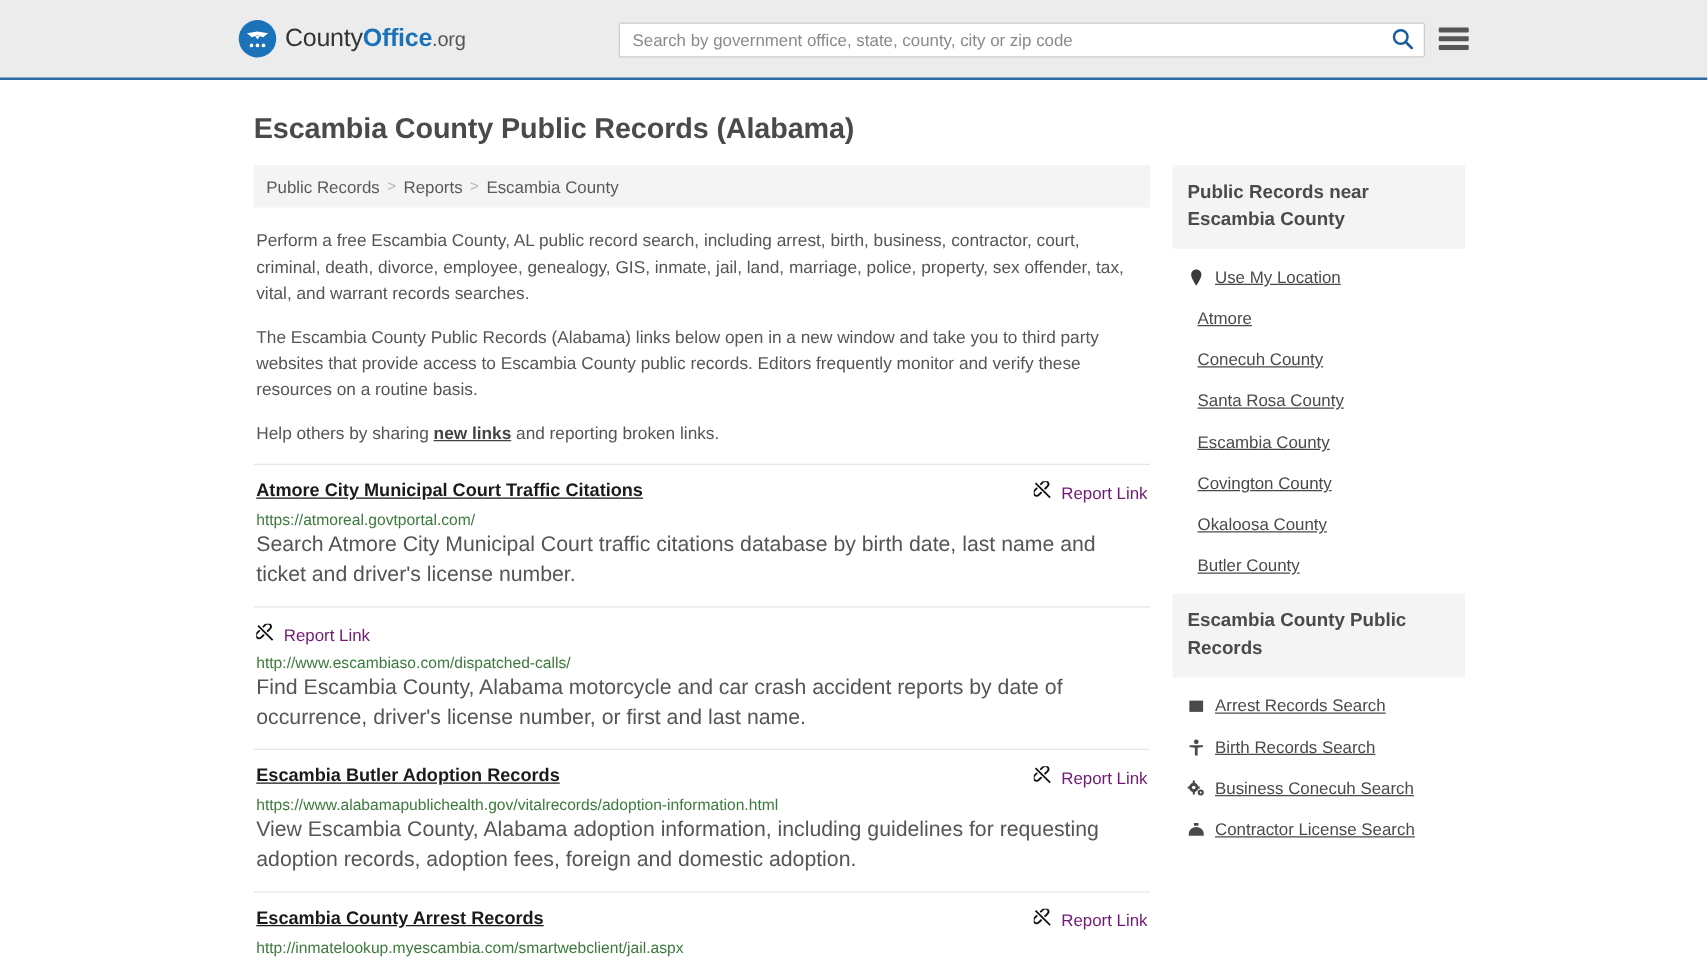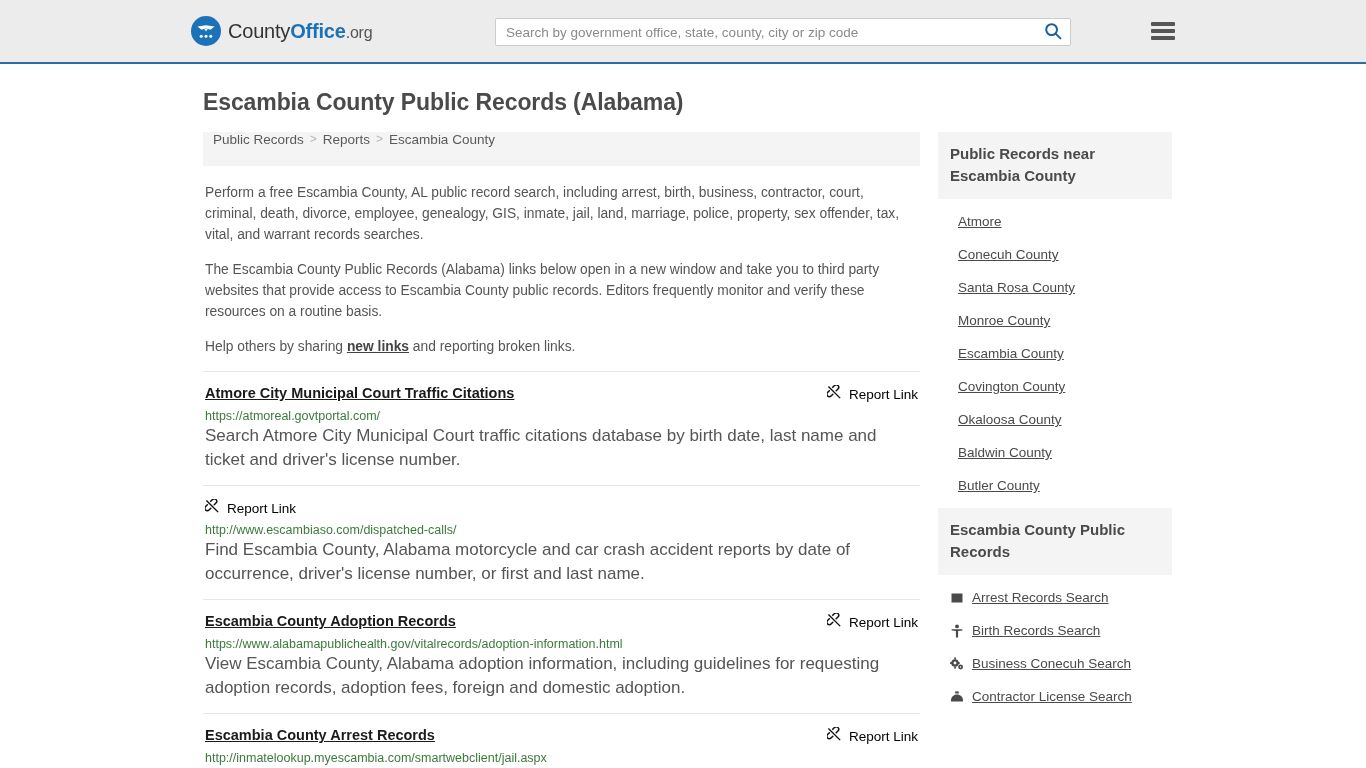--- a/index.html
+++ b/index.html
@@ -45,21 +45,21 @@
     letter-spacing: -0.2px;
     white-space: nowrap;
   }
   .brand-text .b-bold { color: #1b72b8; font-weight: bold; }
   .brand-text .b-dot { color: #555; font-size: 16px; }
 
   .search-wrap {
     position: absolute;
     left: 495px;
     top: 18px;
-    width: 576px;
+    width: 645px;
     height: 28px;
     display: flex;
     align-items: center;
     background: #ffffff;
     border: 1px solid #cccccc;
     border-radius: 2px;
   }
   .search-input {
     flex: 1;
     border: 0;
@@ -119,21 +119,21 @@
     gap: 18px;
   }
   .col-main { width: 717px; flex: none; }
   .col-side { width: 234px; flex: none; }
 
   
   .breadcrumb {
     background: #f4f4f4;
     height: 34px;
     display: flex;
-    align-items: flex-start;
+    align-items: center;
     padding: 0 10px;
     font-size: 13.5px;
     gap: 6px;
   }
   .breadcrumb a {
     color: #5a5a5a;
     text-decoration: none;
   }
   .breadcrumb .sep { color: #b5b5b5; font-size: 12px; }
 
@@ -176,21 +176,21 @@
   .report-link {
     display: flex;
     align-items: center;
     gap: 7px;
     color: #3a3a3a;
     font-size: 13.5px;
     white-space: nowrap;
     cursor: pointer;
     margin-top: 1px;
   }
-  .report-link .rl-label { color: #000000; }
+  .report-link .rl-label { color: #701a75; }
   .result-url {
     color: #3c7a3c;
     font-size: 12.5px;
     margin-top: 6px;
     line-height: 15px;
     word-break: break-all;
   }
   .result-desc {
     color: #555555;
     font-size: 17px;
@@ -317,21 +317,21 @@
                     <line x1="1.5" y1="1.5" x2="14" y2="14" stroke="#111" stroke-width="1.5"></line>
                   </svg></span>
                 <span class="rl-label">Report Link</span>
               </div>
             </div>
             <div class="result-url">http://www.escambiaso.com/dispatched-calls/</div>
             <div class="result-desc">Find Escambia County, Alabama motorcycle and car crash accident reports by date of occurrence, driver's license number, or first and last name.</div>
           </div>
           <div class="result">
             <div class="result-head">
-              <a class="result-title" href="#">Escambia County Adoption Records</a>
+              <a class="result-title" href="#">Escambia Butler Adoption Records</a>
               <div class="report-link">
                 <span><svg width="15" height="15" viewBox="0 0 16 16">
                     <path d="M6.2 9.8 L4.3 11.7a2.6 2.6 0 1 1-3.7-3.7L2.5 6.1" fill="none" stroke="#111" stroke-width="1.6" stroke-linecap="round"></path>
                     <path d="M9.8 6.2 L11.7 4.3a2.6 2.6 0 1 0-3.7-3.7L6.1 2.5" fill="none" stroke="#111" stroke-width="1.6" stroke-linecap="round" transform="translate(0,0)"></path>
                     <line x1="1.5" y1="1.5" x2="14" y2="14" stroke="#111" stroke-width="1.5"></line>
                   </svg></span>
                 <span class="rl-label">Report Link</span>
               </div>
             </div>
             <div class="result-url">https://www.alabamapublichealth.gov/vitalrecords/adoption-information.html</div>
@@ -353,50 +353,50 @@
           </div>
         </div>
     </div>
 
     <div class="col-side">
 
       <div class="side-box">
         <div class="side-head">Public Records near Escambia County</div>
         <div class="side-list" id="nearby-list">
             <div class="side-item">
+              <span class="side-ico">
+                <svg width="14" height="14" viewBox="0 0 14 14">
+                  <path d="M7 0.6c-2.3 0-4.1 1.8-4.1 4.1 0 3 4.1 8.7 4.1 8.7s4.1-5.7 4.1-8.7C11.1 2.4 9.3 0.6 7 0.6z" fill="#3a3a3a"></path>
+                </svg>
+              </span>
+              <a href="#">Use My Location</a>
+            </div>
+            <div class="side-item">
               <span class="side-ico empty"></span>
               <a href="#">Atmore</a>
             </div>
             <div class="side-item">
               <span class="side-ico empty"></span>
               <a href="#">Conecuh County</a>
             </div>
             <div class="side-item">
               <span class="side-ico empty"></span>
               <a href="#">Santa Rosa County</a>
             </div>
             <div class="side-item">
               <span class="side-ico empty"></span>
-              <a href="#">Monroe County</a>
-            </div>
-            <div class="side-item">
-              <span class="side-ico empty"></span>
               <a href="#">Escambia County</a>
             </div>
             <div class="side-item">
               <span class="side-ico empty"></span>
               <a href="#">Covington County</a>
             </div>
             <div class="side-item">
               <span class="side-ico empty"></span>
               <a href="#">Okaloosa County</a>
-            </div>
-            <div class="side-item">
-              <span class="side-ico empty"></span>
-              <a href="#">Baldwin County</a>
             </div>
             <div class="side-item">
               <span class="side-ico empty"></span>
               <a href="#">Butler County</a>
             </div>
           </div>
       </div>
 
       <div class="side-box">
         <div class="side-head">Escambia County Public Records</div>

